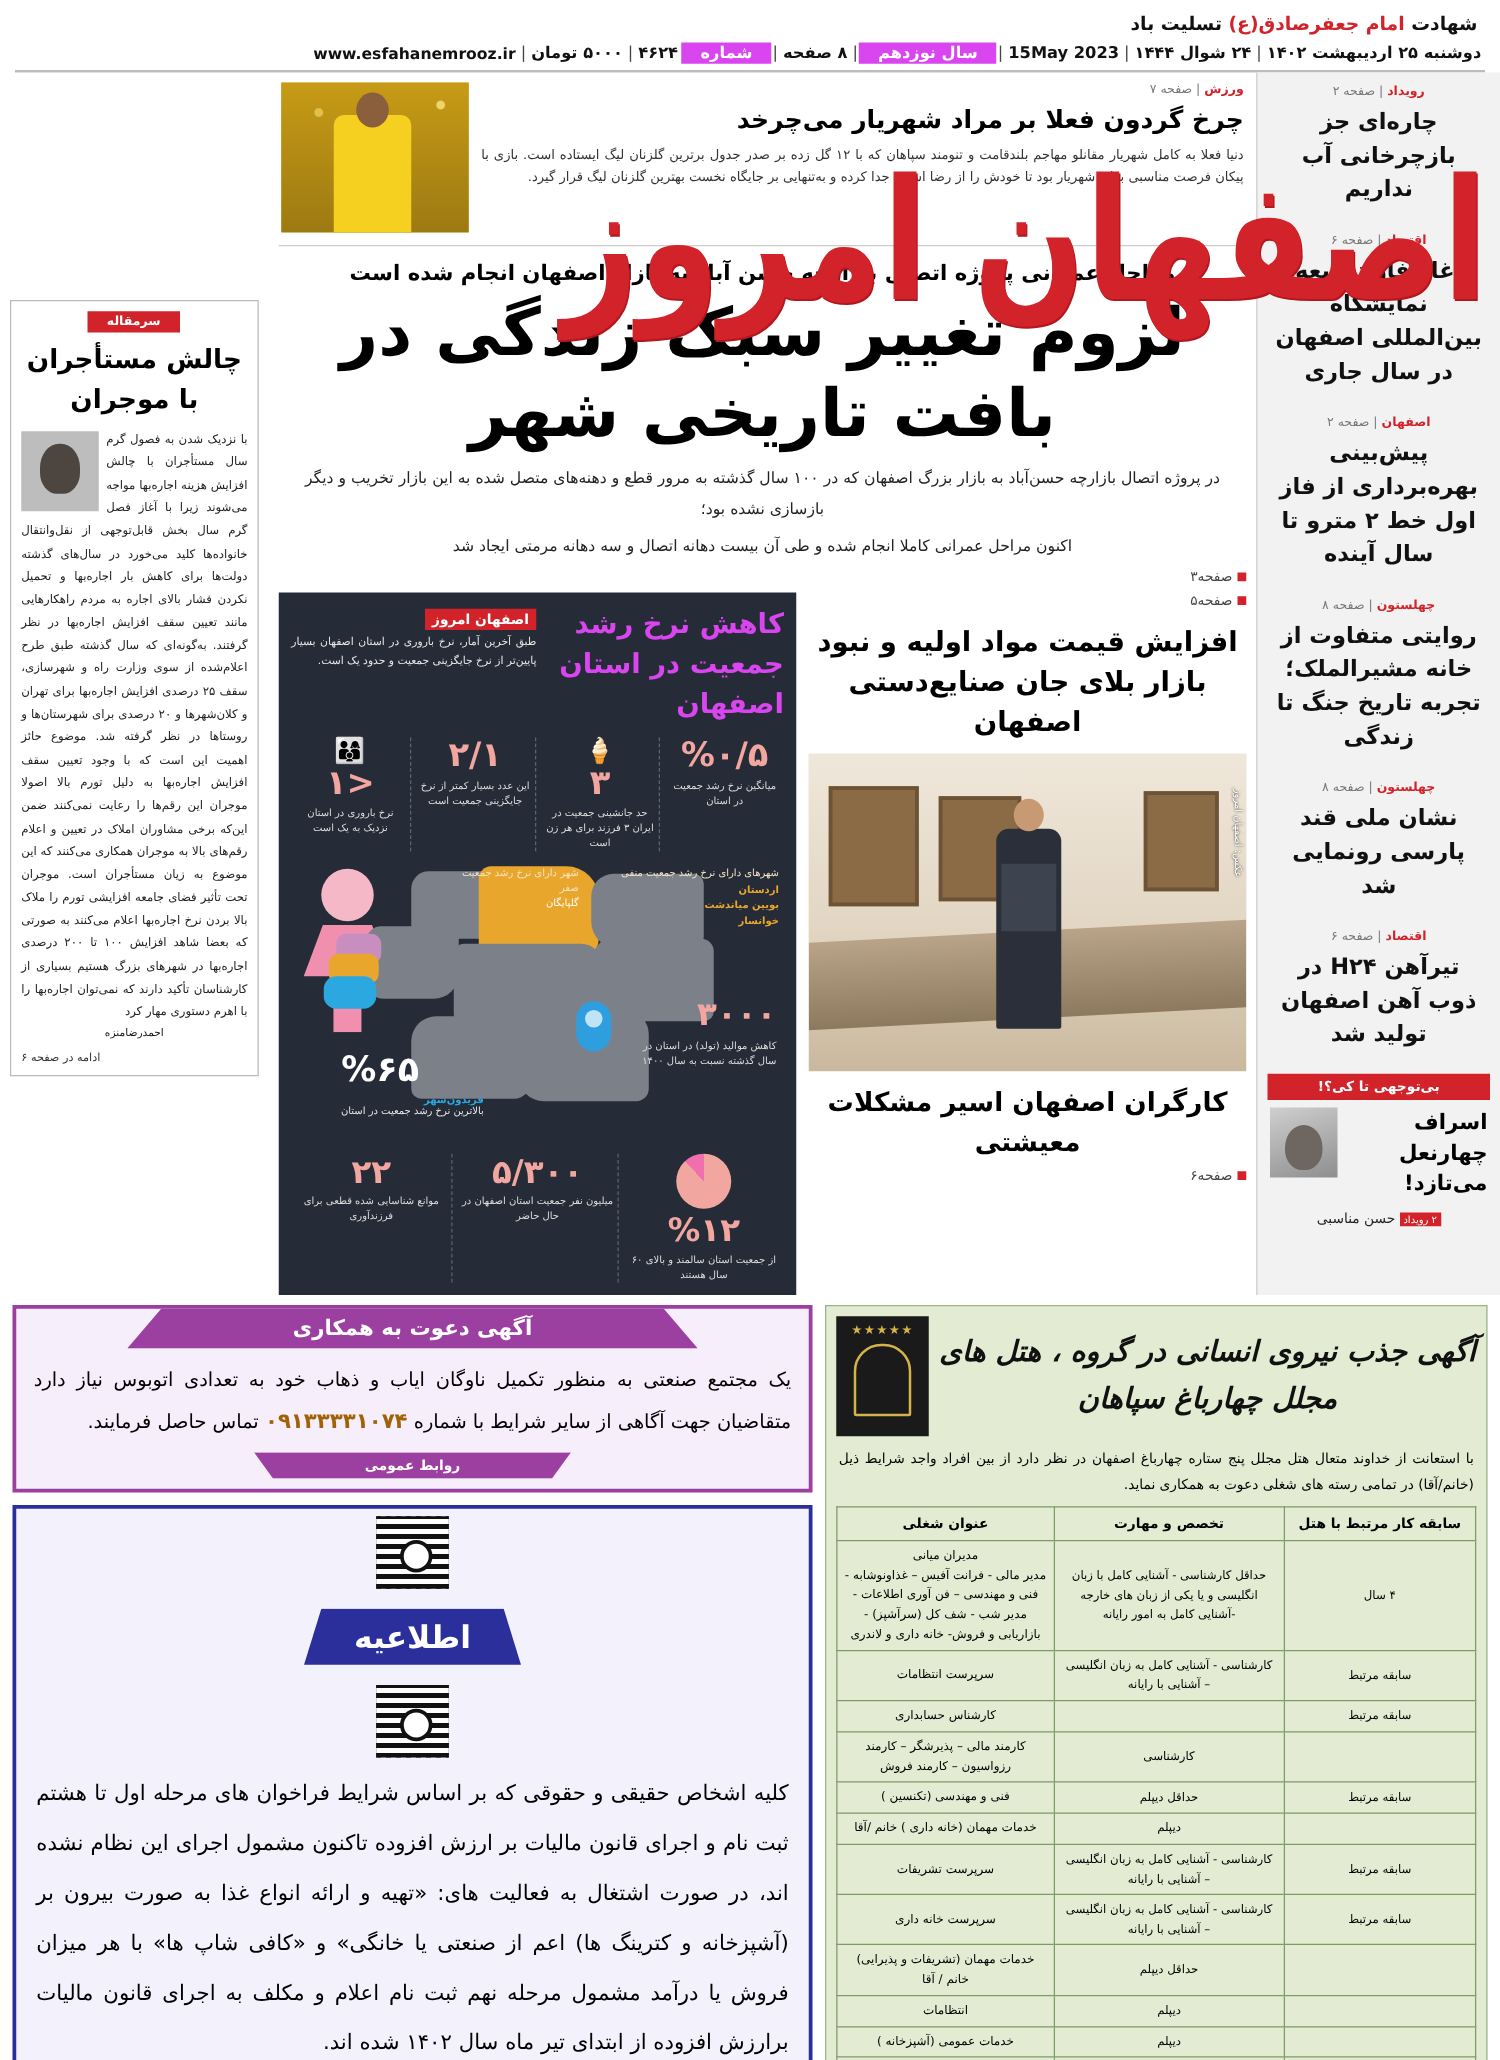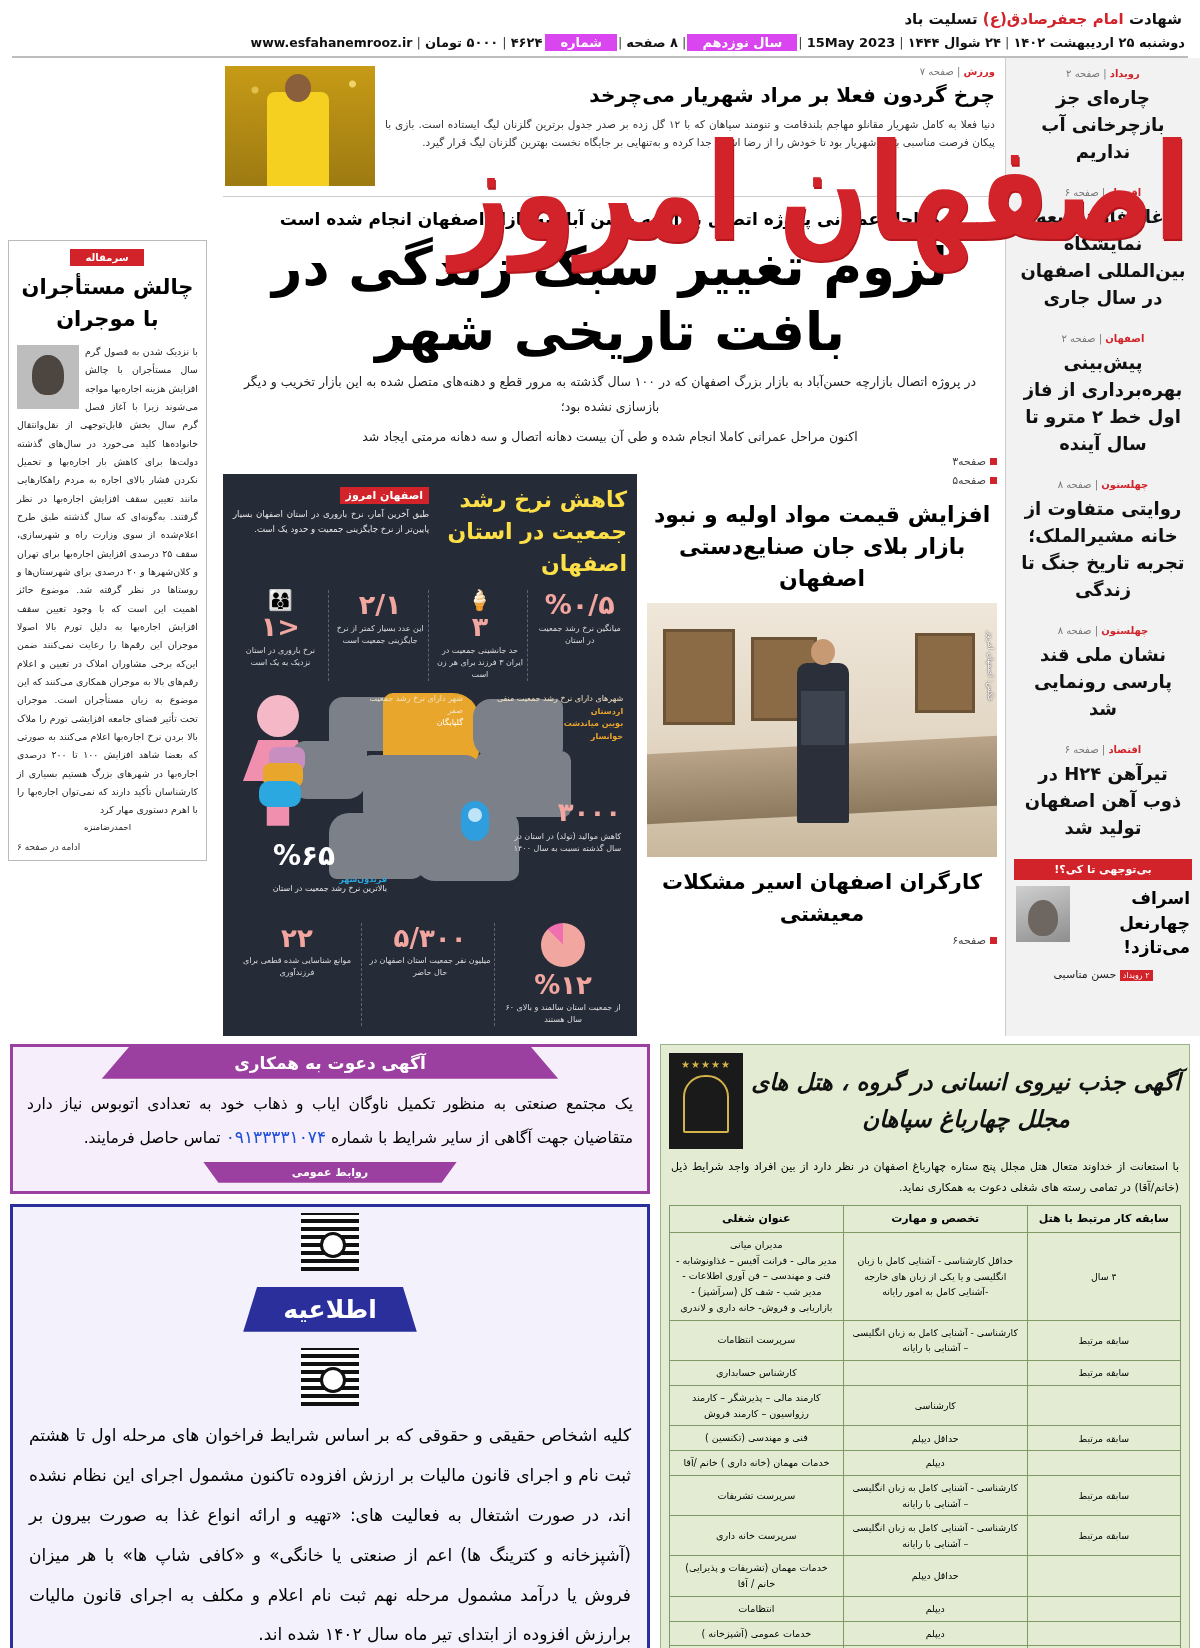--- a/index.html
+++ b/index.html
@@ -92,21 +92,21 @@
   .hc-photo .man::after{content:"";position:absolute;left:4px;top:28px;width:44px;height:54px;background:#3d4450;}
   .hc-cred{position:absolute;right:2px;top:28px;writing-mode:vertical-rl;font-size:8px;color:#fff;text-shadow:0 0 2px #000;}
   .hc-cap{font-size:21px;font-weight:bold;text-align:center;line-height:1.5;padding:10px 0 4px;}
   .hc-pg{font-size:11px;text-align:right;color:#444;}
 
   .two-col{display:flex;flex-direction:row;gap:10px;}
 
   
   .info-g{background:#262b38;color:#fff;width:420px;padding:10px;position:relative;}
   .ig-top{display:flex;flex-direction:row;gap:8px;}
-  .ig-title{font-size:22px;font-weight:bold;color:#fde047;line-height:1.45;text-align:right;width:190px;}
+  .ig-title{font-size:22px;font-weight:bold;color:#d946ef;line-height:1.45;text-align:right;width:190px;}
   .ig-intro{font-size:8.6px;line-height:1.7;text-align:justify;color:#e8e8e8;flex:1;}
   .ig-logo{background:#d2232a;color:#fff;font-size:11px;font-weight:bold;padding:2px 6px;display:inline-block;margin-bottom:3px;}
   .ig-stats{display:flex;flex-direction:row;justify-content:space-between;gap:4px;margin-top:10px;}
   .ig-stat{flex:1;text-align:center;position:relative;padding:0 3px;}
   .ig-stat + .ig-stat{border-right:1px dashed #5d6372;}
   .ig-num{font-size:27px;font-weight:bold;color:#f2a6a0;line-height:1.1;}
   .ig-cap{font-size:8px;line-height:1.5;color:#ddd;margin-top:3px;}
   .ig-ico{font-size:20px;line-height:1;margin-bottom:2px;}
   .ig-map{position:relative;height:230px;margin-top:8px;}
   .mapshape{position:absolute;background:#7b8089;}
@@ -167,21 +167,21 @@
   table.jobs th, table.jobs td{border:1px solid #7d9a67;padding:4px 5px;text-align:center;vertical-align:middle;line-height:1.65;}
   table.jobs th{font-weight:bold;font-size:11px;}
   table.jobs td.role{font-size:9.6px;}
 
   
   .ad-purple{border:3px solid #9b3fa0;background:#f6eefa;padding:0 0 8px;position:relative;margin-bottom:10px;}
   .ribbon{background:#9b3fa0;color:#fff;font-size:17px;font-weight:bold;text-align:center;padding:6px 0;width:72%;margin:0 auto;
           clip-path:polygon(6% 0,94% 0,100% 100%,0 100%);}
   .ribbon-b{clip-path:polygon(0 0,100% 0,94% 100%,6% 100%);font-size:11px;padding:4px 0;width:40%;}
   .ad-purple .body{font-size:15.5px;line-height:2.0;text-align:justify;padding:10px 14px 8px;}
-  .ad-purple .phone{color:#1d4ed8;font-weight:normal;font-size:17px;}
+  .ad-purple .phone{color:#a16207;font-weight:bold;font-size:17px;}
 
   
   .ad-blue{border:3px solid #2b2f9b;background:#f3f1fb;padding:0 0 10px;}
   .blue-head{display:flex;flex-direction:column;align-items:center;justify-content:center;gap:16px;padding:6px 10px 2px;}
   .blue-ribbon{background:#2b2f9b;color:#fff;font-size:25px;font-weight:bold;text-align:center;padding:8px 40px;
                clip-path:polygon(8% 0,92% 0,100% 100%,0 100%);}
   .knot{width:58px;height:58px;background:
      repeating-linear-gradient(0deg,#111 0 4px,#fff 4px 8px),
      repeating-linear-gradient(90deg,#111 0 4px,transparent 4px 8px);
      position:relative;}

